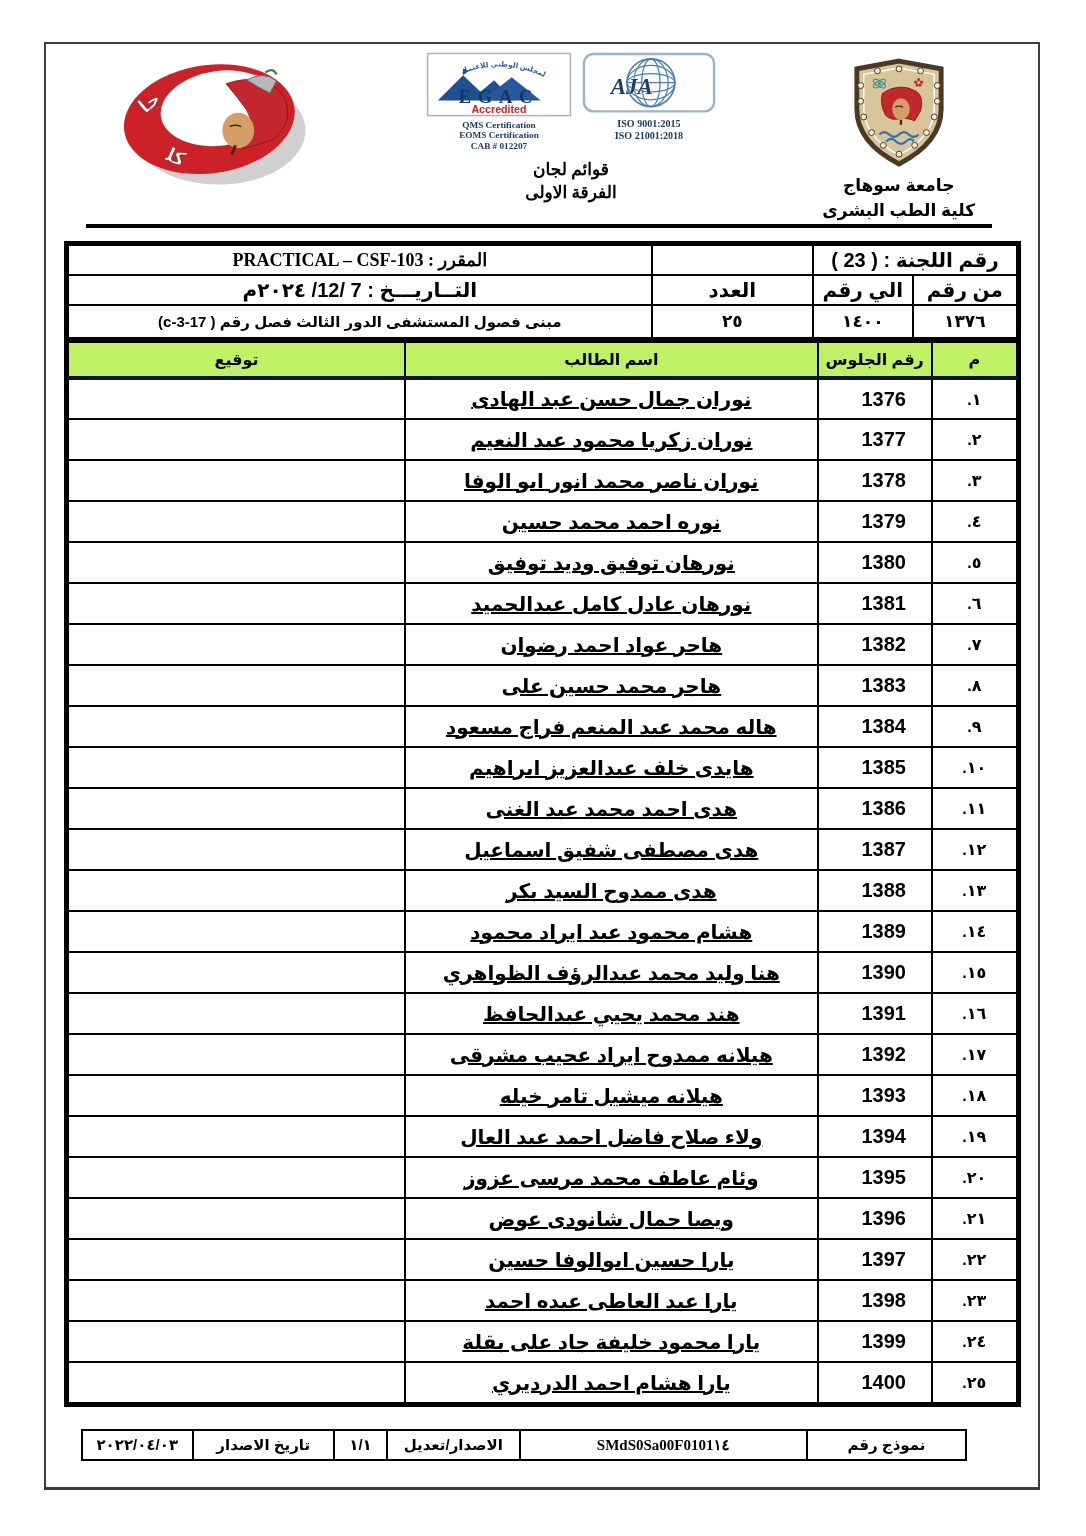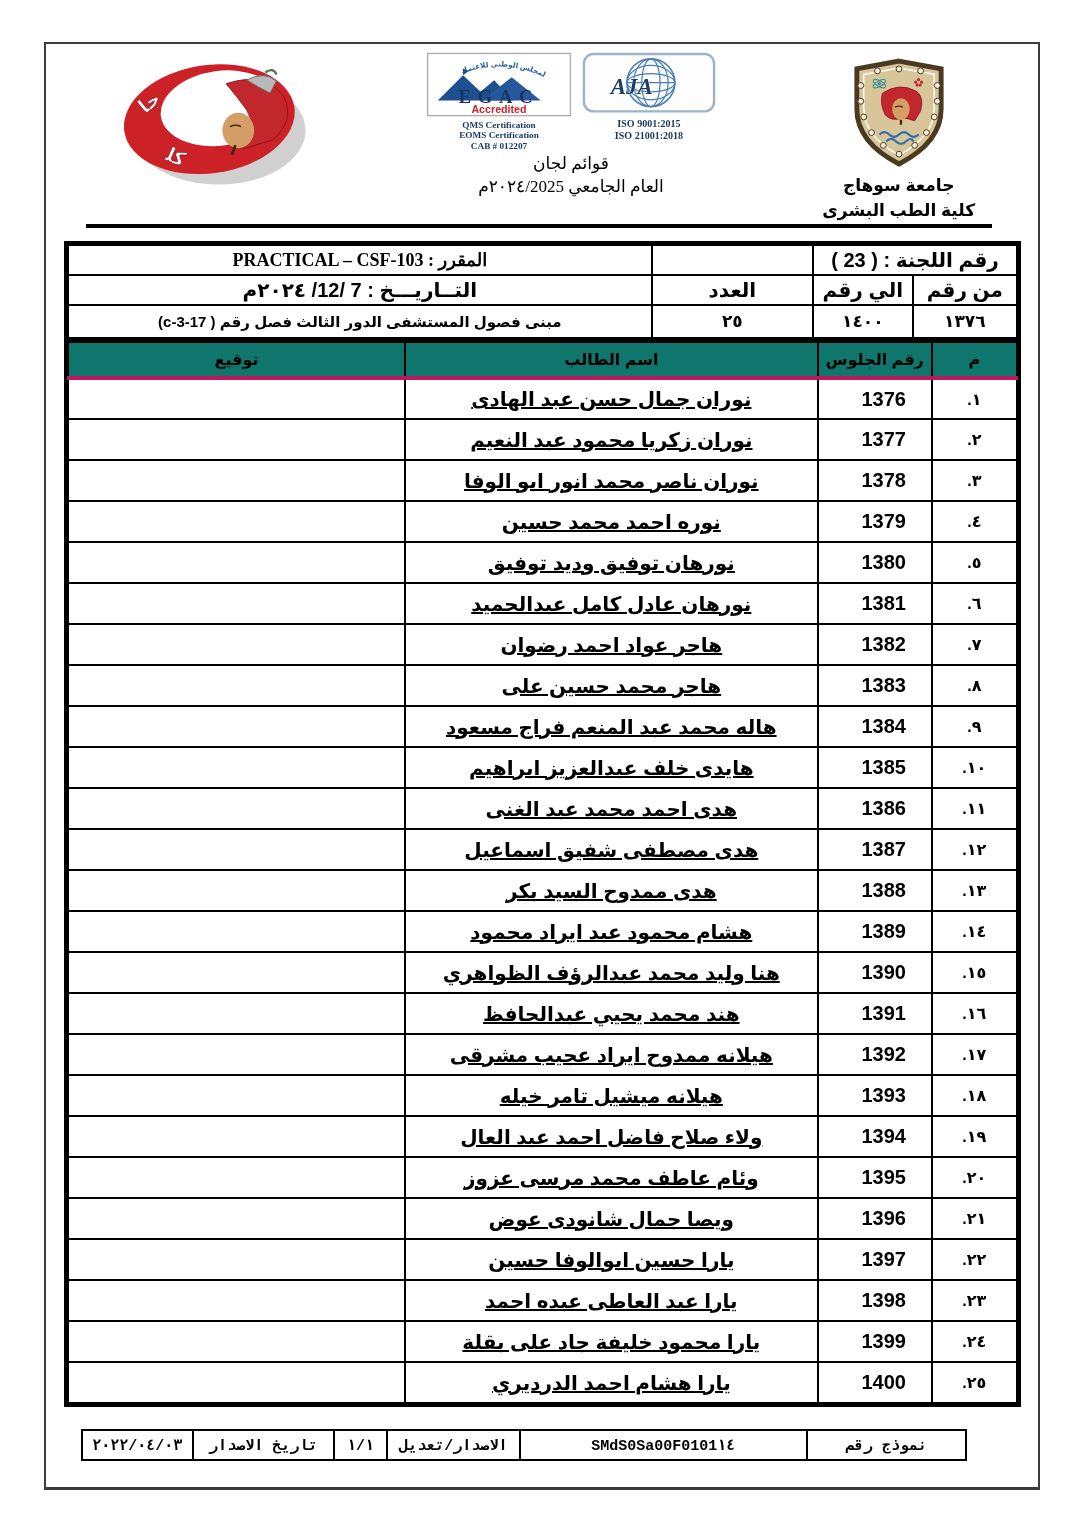--- a/index.html
+++ b/index.html
@@ -8,49 +8,49 @@
   .page { position:relative; width:1086px; height:1536px; background:#fff; overflow:hidden; }
   .frame { position:absolute; left:44px; top:42px; width:996px; height:1448px;
     border:2px solid #3c3c3c; border-bottom-width:3px; background:#fff; }
 
   
   .header { display:flex; padding:8px 14px 0 14px; height:176px; }
   .hdr-university { width:26%; text-align:center; padding-top:6px; }
   .hdr-university .uni-lines { font-weight:bold; font-size:17px; line-height:1.45; margin-top:2px; }
   .hdr-center { width:42%; text-align:center; }
   .logo-row { display:flex; justify-content:center; align-items:flex-start; gap:10px; direction:ltr; }
-  .titles { font-weight:normal; font-size:17px; line-height:1.35; margin-top:0;
+  .titles { font-weight:bold; font-size:17px; line-height:1.35; margin-top:6px;
     font-family:"Liberation Serif","DejaVu Serif",serif; }
   .hdr-dept { width:32%; text-align:center; }
   .hdr-dept svg { display:block; margin:0 auto; }
   .dept-label { font-weight:bold; font-size:18px; margin-top:-4px; }
 
   .rule { margin:4px 46px 0 40px; border-top:4px solid #000; }
 
   
   .main-block { margin:13px 17px 0 18px; border:3px solid #000; }
   table { width:100%; border-collapse:collapse; table-layout:fixed; }
   td,th { border:2px solid #000; text-align:center; vertical-align:middle; }
 
   .info-table td { font-weight:bold; font-size:20px; height:30px; }
   .info-table .course-cell { font-family:"Liberation Serif","DejaVu Serif",serif; font-size:18px; }
   .info-table .num-val { font-size:17px;margin-left:28px; }
   .info-table .loc-cell { font-size:15px; height:33px; }
 
   .students-table { border-top:4px solid #000; }
-  .students-table th { background:#0f766e; font-size:16px; height:37px; border-bottom:4px solid #be185d; }
+  .students-table th { background:#bef264; font-size:16px; height:37px; border-bottom:4px solid #0f172a; }
   .students-table td { height:41px; }
   .c-idx { font-size:16px; font-weight:bold; }
   .c-seat { font-size:20px; font-weight:bold; direction:ltr;padding-left:18px; }
   .c-name { font-size:20px; font-weight:bold;text-decoration:underline; }
   .col-idx { width:9%; } .col-seat { width:12%; } .col-name { width:43.5%; } .col-sig { width:35.5%; }
 
   
   .footer-table { width:886px; margin:22px 71px 0 auto; }
-  .footer-table td { font-weight:bold; font-size:15px; height:30px;font-family:Liberation Mono, monospace; }
+  .footer-table td { font-weight:bold; font-size:15px; height:30px; }
   .ft-code { direction:ltr; font-family:"Liberation Serif","DejaVu Serif",serif; font-size:17px; }
   .fw1{width:18%}.fw2{width:32.5%}.fw3{width:15%}.fw4{width:6%}.fw5{width:16%}.fw6{width:12.5%}
 </style>
 </head>
 <body>
 
 <div class="page">
   <div class="frame">
 
     <div class="header">
@@ -137,21 +137,21 @@
             </g>
             <text x="30" y="44" font-size="24" font-weight="bold" font-style="italic" fill="#1c3e66" stroke="#fff" stroke-width="0.8" paint-order="stroke" font-family="Liberation Serif, serif">AJA</text>
             <g font-size="10.5" font-weight="bold" fill="#16365f" text-anchor="middle" font-family="Liberation Serif, serif">
               <text x="70" y="78">ISO 9001:2015</text>
               <text x="70" y="91">ISO 21001:2018</text>
             </g>
           </svg>
         </div>
         <div class="titles">
           <div>قوائم لجان</div>
-          <div>العام الجامعي ٢٠٢٤/2025م</div>
+          <div>الفرقة الاولى</div>
         </div>
       </div>
 
       <div class="hdr-dept">
         <svg width="206" height="140" viewBox="0 0 210 150">
           <defs>
             <path id="arcT" d="M32 66 Q100 8 176 44"></path>
             <path id="arcB" d="M50 114 Q118 148 184 98"></path>
           </defs>
           <ellipse cx="110" cy="84" rx="93" ry="58" fill="#8a8a8a" opacity="0.4"></ellipse>

